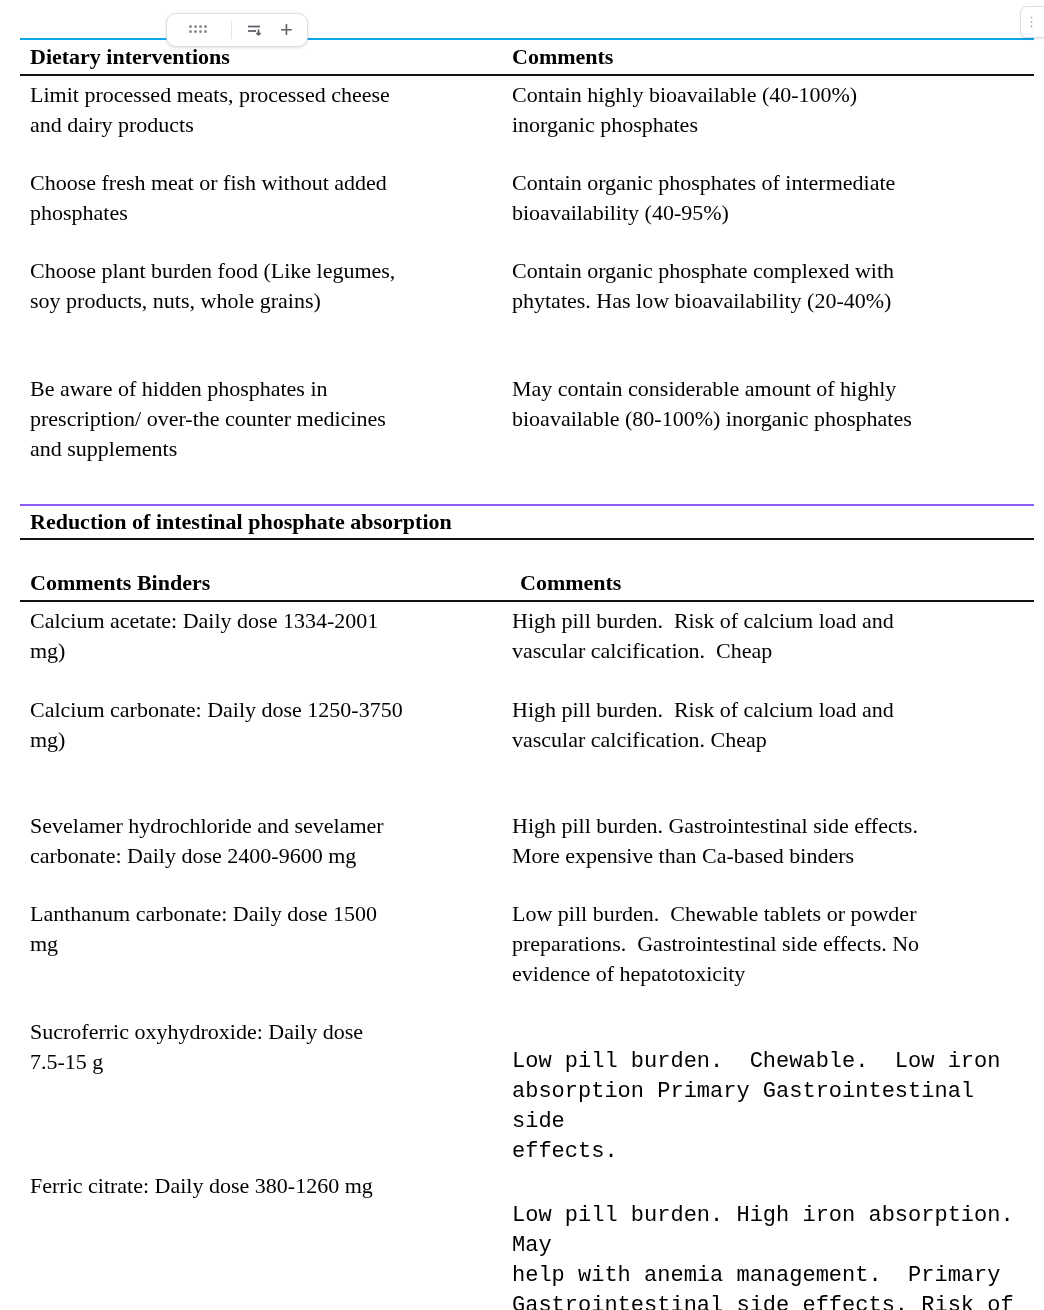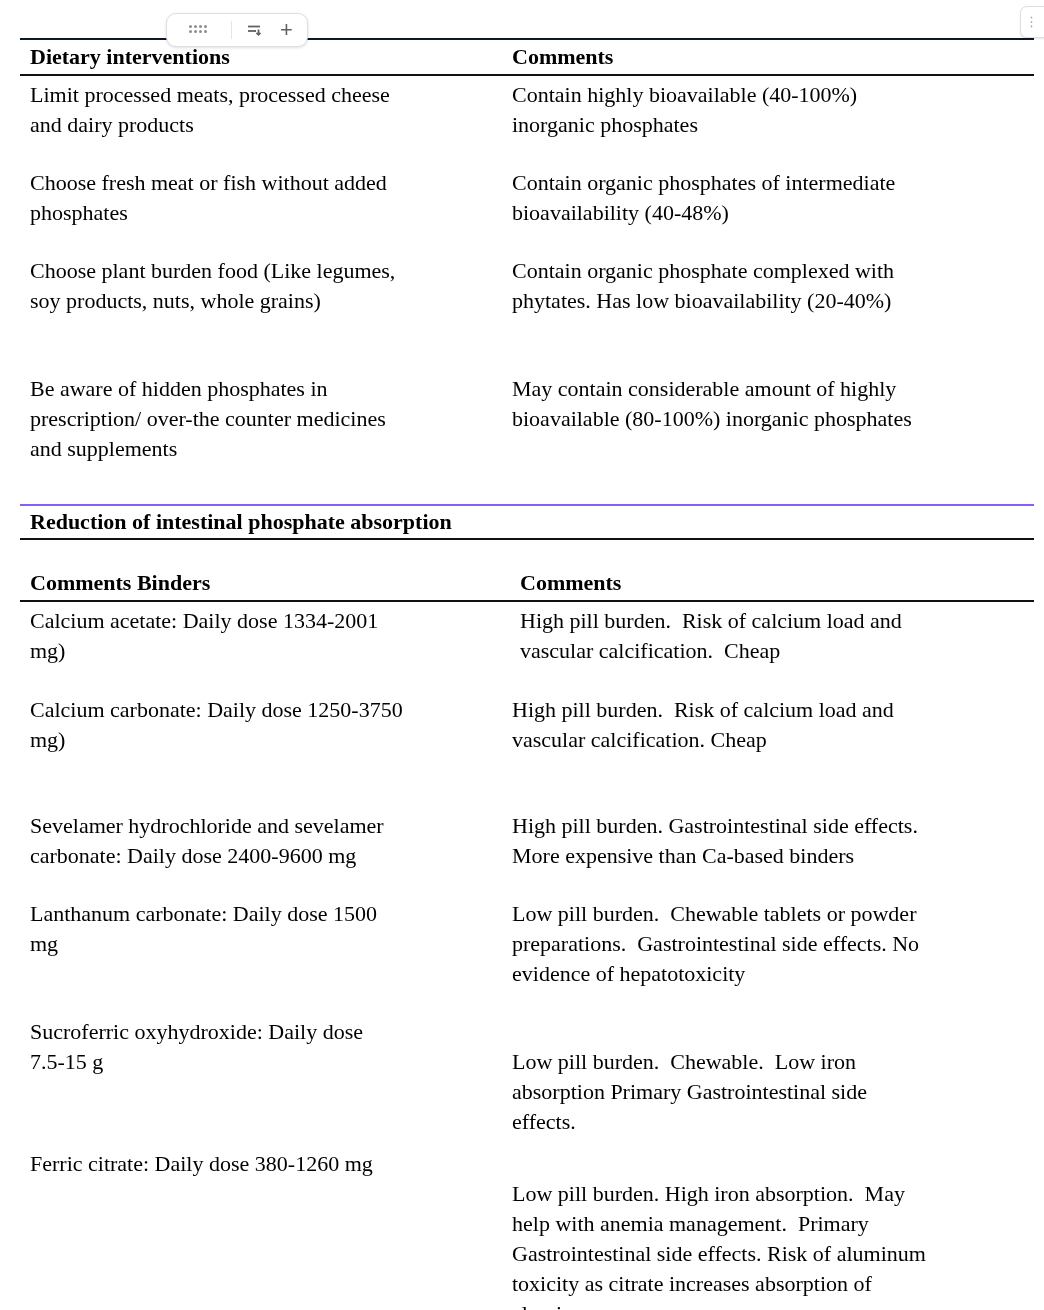--- a/index.html
+++ b/index.html
@@ -24,35 +24,35 @@
     line-height:30px;
     white-space:pre-wrap;
     padding-left:10px;
     padding-right:24px;
   }
   .trow .cell:last-child{padding-left:0;padding-right:4px;}
   .thead{
     border-bottom:2px solid #111;
     margin-bottom:4px;
   }
-  .thead.topline{border-top:2px solid #0f172a;padding-top:2px;}
+  .thead.topline{border-top:2px solid #0ea5e9;padding-top:2px;}
   .thead .cell{
     font-weight:700;
     line-height:26px;
     padding-top:2px;
     padding-bottom:4px;
   }
   .indent8{padding-left:8px !important;}
   .mb28{margin-bottom:28px;}
-  .mb29{margin-bottom:29px;gap:8px;}
+  .mb29{margin-bottom:29px;}
   .mb34{margin-bottom:40px;}
   .mb56{margin-bottom:56px;margin-top:20px;}
   .mb58{margin-bottom:58px;}
-  .mb0{margin-bottom:12px;}
-  .pt30{padding-top:30px;}
+  .mb0{margin-bottom:4px;}
+  .pt30{padding-top:30px;font-family:Liberation Mono, monospace;}
   .section-bar{
     border-top:2px solid #8b5cf6;
     border-bottom:2px solid #111;
     padding:3px 0 3px 10px;
     margin-bottom:28px;
     font-size:22px;
     font-weight:700;
     line-height:26px;
   }
   
@@ -154,21 +154,21 @@
         <div class="cell">Limit processed meats, processed cheese
 and dairy products</div>
         <div class="cell">Contain highly bioavailable (40-100%)
 inorganic phosphates</div>
       </div>
 
       <div class="trow mb28">
         <div class="cell">Choose fresh meat or fish without added
 phosphates</div>
         <div class="cell">Contain organic phosphates of intermediate
-bioavailability (40-48%)</div>
+bioavailability (40-95%)</div>
       </div>
 
       <div class="trow mb58">
         <div class="cell">Choose plant burden food (Like legumes,
 soy products, nuts, whole grains)</div>
         <div class="cell">Contain organic phosphate complexed with
 phytates. Has low bioavailability (20-40%)</div>
       </div>
 
       <div class="trow mb34">

